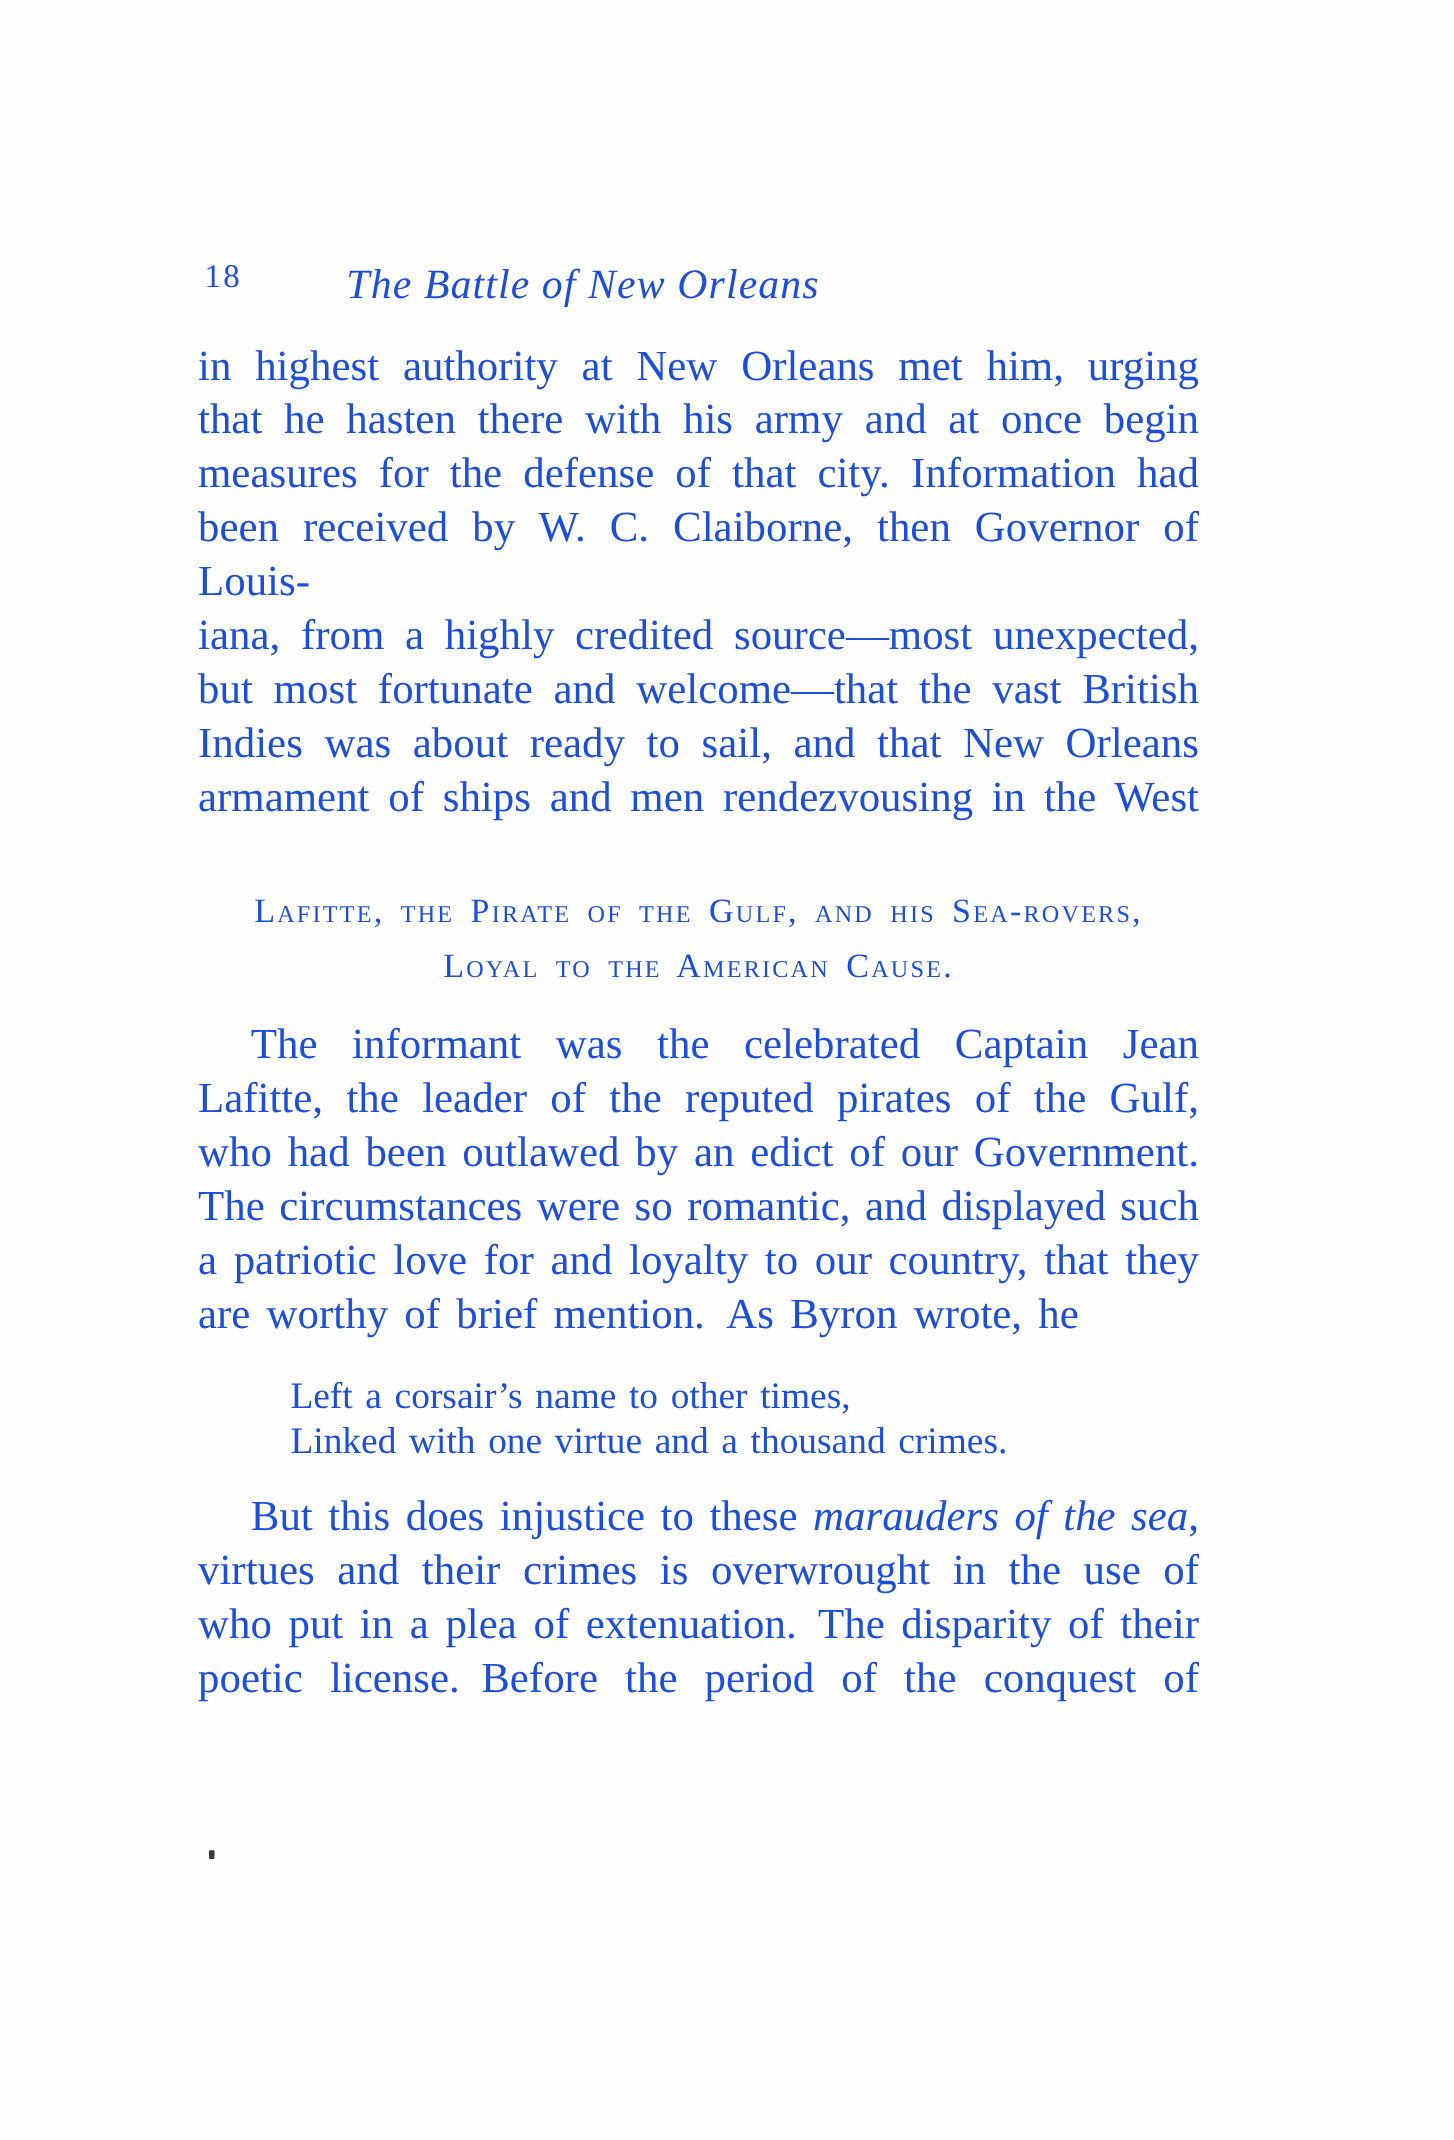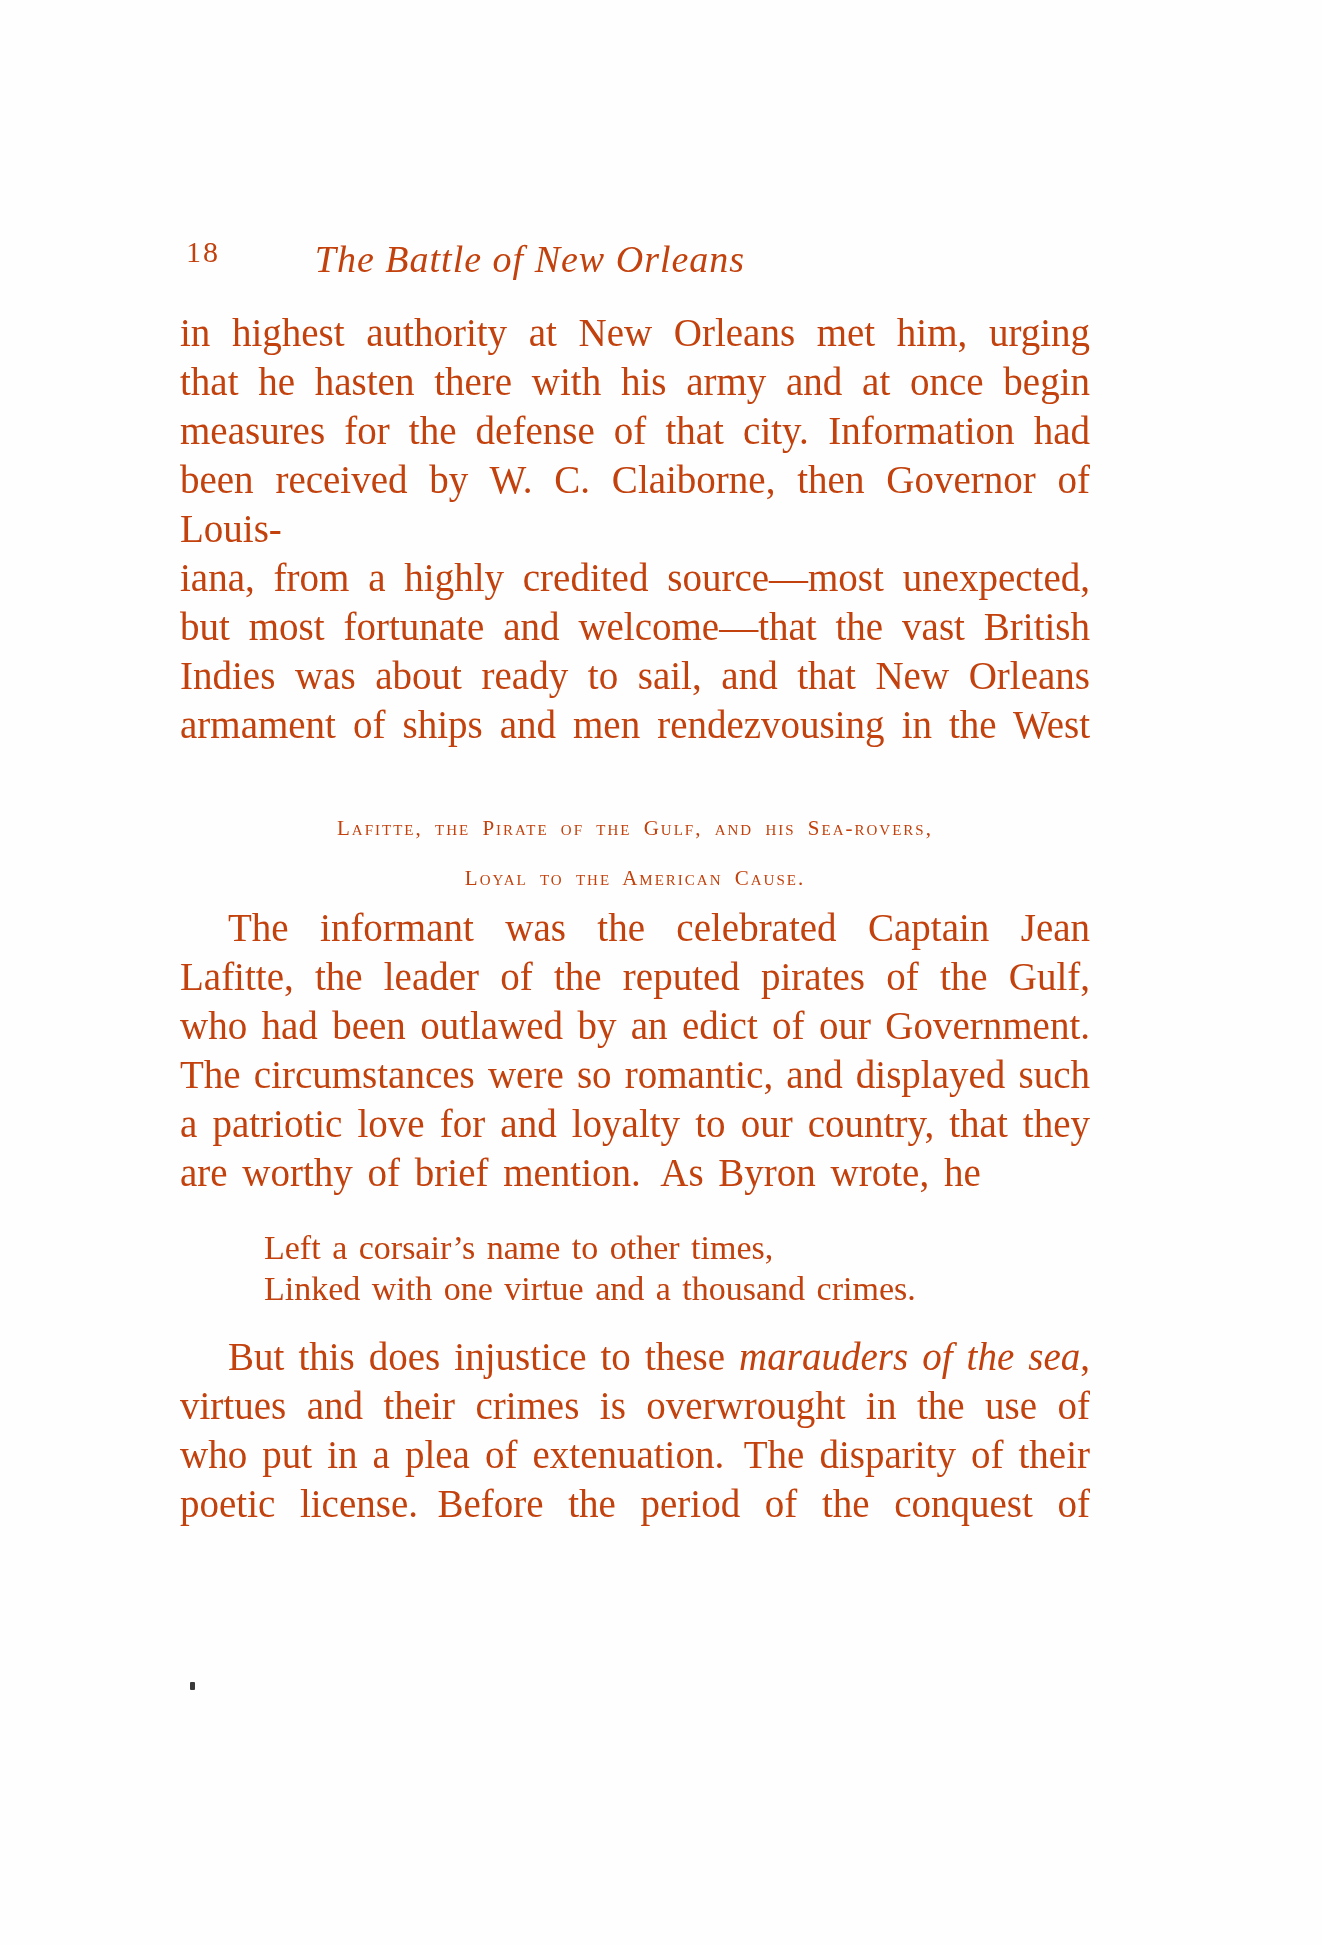--- a/index.html
+++ b/index.html
@@ -5,21 +5,21 @@
   html, body {
     margin: 0;
     padding: 0;
     background: #ffffff;
   }
   .page {
     position: relative;
     width: 1322px;
     height: 1945px;
     background: #fefefe;
-    color: #c2410c;
+    color: #1d4ed8;
     font-family: "Liberation Serif", "DejaVu Serif", serif;
     overflow: hidden;
   }
   .content {
     position: absolute;
     left: 180px;
     top: 225px;
     width: 910px;
   }
   
@@ -61,31 +61,31 @@
     text-align-last: left;
     word-spacing: 5px;
   }
   .tline.indent {
     padding-left: 48px;
   }
   .para-1 { margin-top: 27px; }
   .section-heading {
     margin-top: 54px;
     text-align: center;
-    font-size: 21px;
+    font-size: 31px;
     font-variant: small-caps;
     letter-spacing: 2px;
     word-spacing: 5px;
   }
   .section-heading .hline {
     line-height: 50px;
     text-align: center;
     text-align-last: center;
   }
-  .para-2 { }
+  .para-2 { margin-top: 22px; }
   .verse {
     margin-top: 30px;
     padding-left: 84px;
     font-size: 34px;
   }
   .verse .vline {
     line-height: 41px;
     text-align: left;
     word-spacing: 3px;
   }

